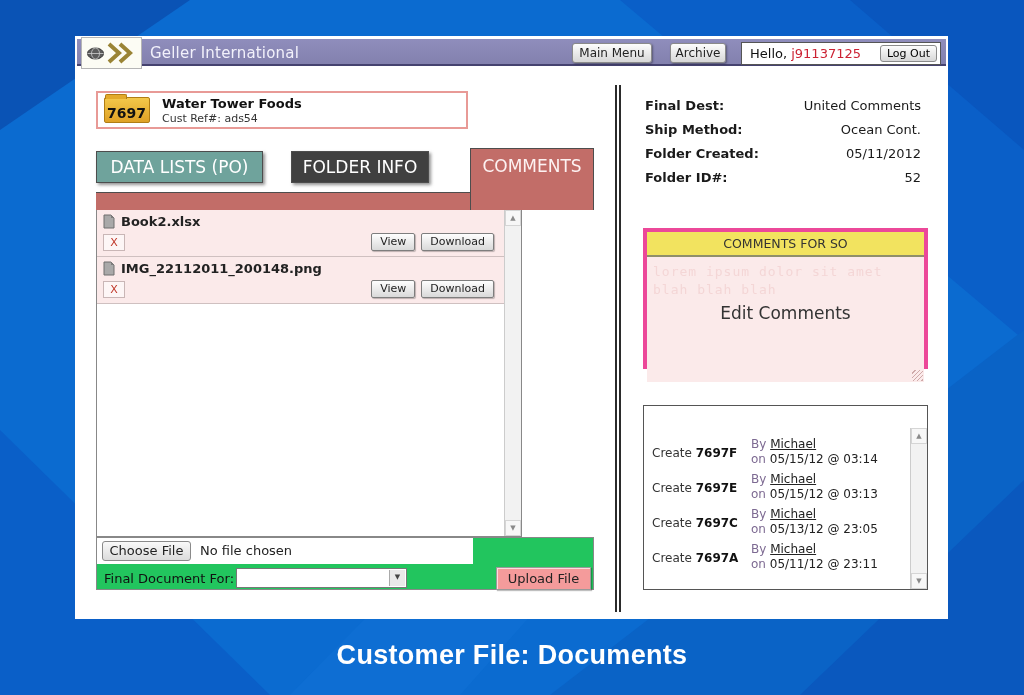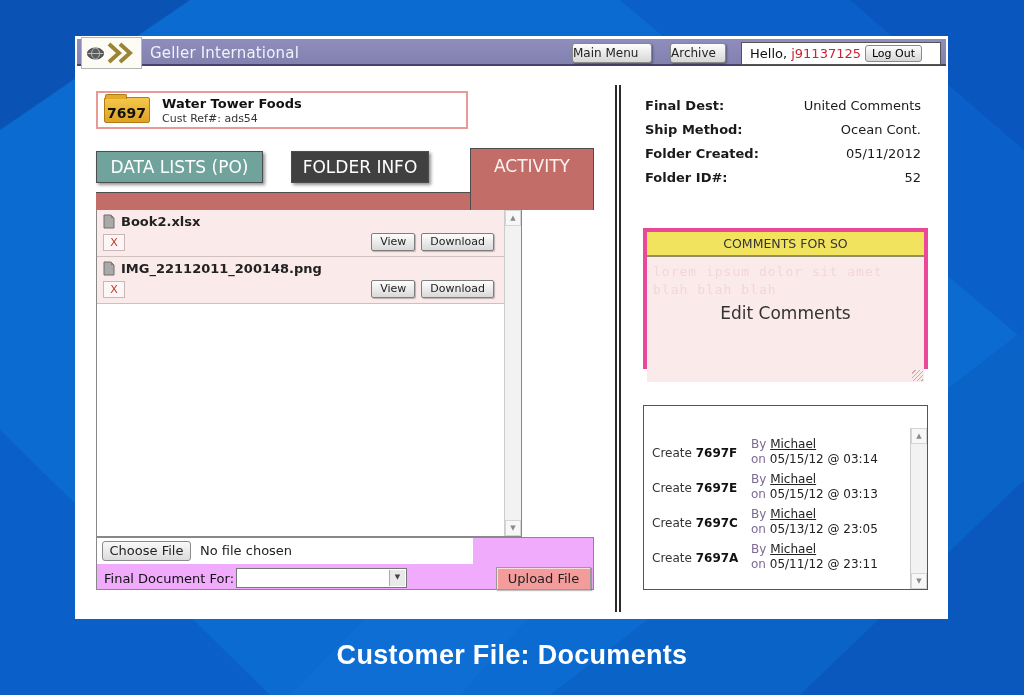--- a/index.html
+++ b/index.html
@@ -9,27 +9,27 @@
 
   
   .card { position:absolute; left:75px; top:36px; width:873px; height:583px; background:#fff; }
 
   
   .titlebar { position:absolute; left:2px; top:3px; width:869px; height:27px;
               background:linear-gradient(#8f8dbc,#8381ae); border-bottom:2px solid #45426f; }
   .logo-box { position:absolute; left:4px; top:-2px; width:61px; height:32px; background:#fcfcf4;
               border:1px solid #b5b5b5; display:flex; align-items:center; justify-content:center; gap:3px; }
   .app-title { position:absolute; left:73px; top:5px; font-size:15px; color:#f2f1fb; letter-spacing:.2px; }
-  .tb-btn { position:absolute; top:4px; height:20px; font-size:12px; color:#222; text-align:left;
+  .tb-btn { position:absolute; top:4px; height:20px; font-size:12px; color:#222; text-align:center;
             line-height:18px; border:1px solid #8a8a8a; border-radius:3px;
             background:linear-gradient(#fdfdfd,#d7d7d7); box-shadow:1px 1px 2px rgba(0,0,0,.35); cursor:pointer; }
   .btn-mainmenu { left:495px; width:80px; }
   .btn-archive  { left:593px; width:56px; }
   .hello-box { position:absolute; left:664px; top:3px; width:200px; height:23px; background:#fff;
-               border:1px solid #555; display:flex; align-items:center; padding:0 18px 0 8px; }
+               border:1px solid #555; display:flex; align-items:center; padding:0 3px 0 8px; }
   .hello-text { font-size:13px; color:#111; white-space:pre; }
   .hello-user { font-size:13px; color:#CC2233; }
   .btn-logout { margin-left:auto; height:17px; font-size:11px; line-height:15px; padding:0 6px;
                 border:1px solid #8a8a8a; border-radius:3px; background:linear-gradient(#fdfdfd,#d7d7d7); cursor:pointer; }
 
   
   .folder-hd { position:absolute; left:21px; top:55px; width:372px; height:38px; background:#fff;
                border:2px solid #e89a96; }
   .folder-icon { position:absolute; left:6px; top:4px; width:46px; height:26px;
                  background:linear-gradient(#f3c84a,#dfa125); border:1px solid #b07d14; border-radius:2px; }
@@ -70,21 +70,21 @@
               box-shadow:1px 1px 1px rgba(0,0,0,.25); cursor:pointer; }
   .page-icon { flex:0 0 auto; }
 
   
   .vscroll { position:absolute; right:0; top:0; bottom:0; width:17px; background:#f2f2f2; border-left:1px solid #ccc; }
   .scr-btn { position:absolute; left:0; width:16px; height:16px; background:#f7f7f7; border:1px solid #d5d5d5;
              color:#8a8a8a; font-size:7px; text-align:center; line-height:14px; cursor:pointer; }
   .scr-up { top:0; } .scr-dn { bottom:0; }
 
   
-  .upload-panel { position:absolute; left:21px; top:501px; width:498px; height:53px; background:#f0abfc;
+  .upload-panel { position:absolute; left:21px; top:501px; width:498px; height:53px; background:#22c55e;
                   border:1px solid #888; }
   .file-strip { position:absolute; left:0; top:0; width:376px; height:26px; background:#fff; }
   .choose-btn { position:absolute; left:5px; top:3px; width:89px; height:20px; font-size:13px; color:#222;
                 text-align:center; line-height:18px; border:1px solid #8a8a8a; border-radius:3px;
                 background:linear-gradient(#f9f9f9,#dcdcdc); cursor:pointer; }
   .file-status { position:absolute; left:103px; top:5px; font-size:13px; color:#222; }
   .finaldoc-label { position:absolute; left:7px; top:33px; font-size:13px; color:#111; }
   .finaldoc-select { position:absolute; left:139px; top:30px; width:171px; height:20px; background:#fff;
                      border:1px solid #777; cursor:pointer; }
   .select-arrow { position:absolute; right:1px; top:1px; width:16px; height:16px; background:#e9e9e9;
@@ -170,21 +170,21 @@
   <div class="folder-hd">
     <div class="folder-icon">
       <span class="folder-num">7697</span>
     </div>
     <div class="cust-name">Water Tower Foods</div>
     <div class="cust-ref"><span>Cust Ref#: </span><span>ads54</span></div>
   </div>
 
   <div class="tab tab-datalists">DATA LISTS (PO)</div>
   <div class="tab tab-folderinfo">FOLDER INFO</div>
-  <div class="tab-documents">ACTIVITY</div>
+  <div class="tab-documents">COMMENTS</div>
   <div class="doc-bar"></div>
 
   <div class="doc-list">
     <div class="doc-rows">
 
       <div class="doc-row">
         <div class="doc-line1">
           <svg class="page-icon" width="12" height="15" viewBox="0 0 12 15">
             <path d="M1 1 h7 l3 3 v10 h-10 z" fill="#a9a9a9" stroke="#6e6e6e"></path>
             <path d="M8 1 v3 h3 z" fill="#7e7e7e"></path>

